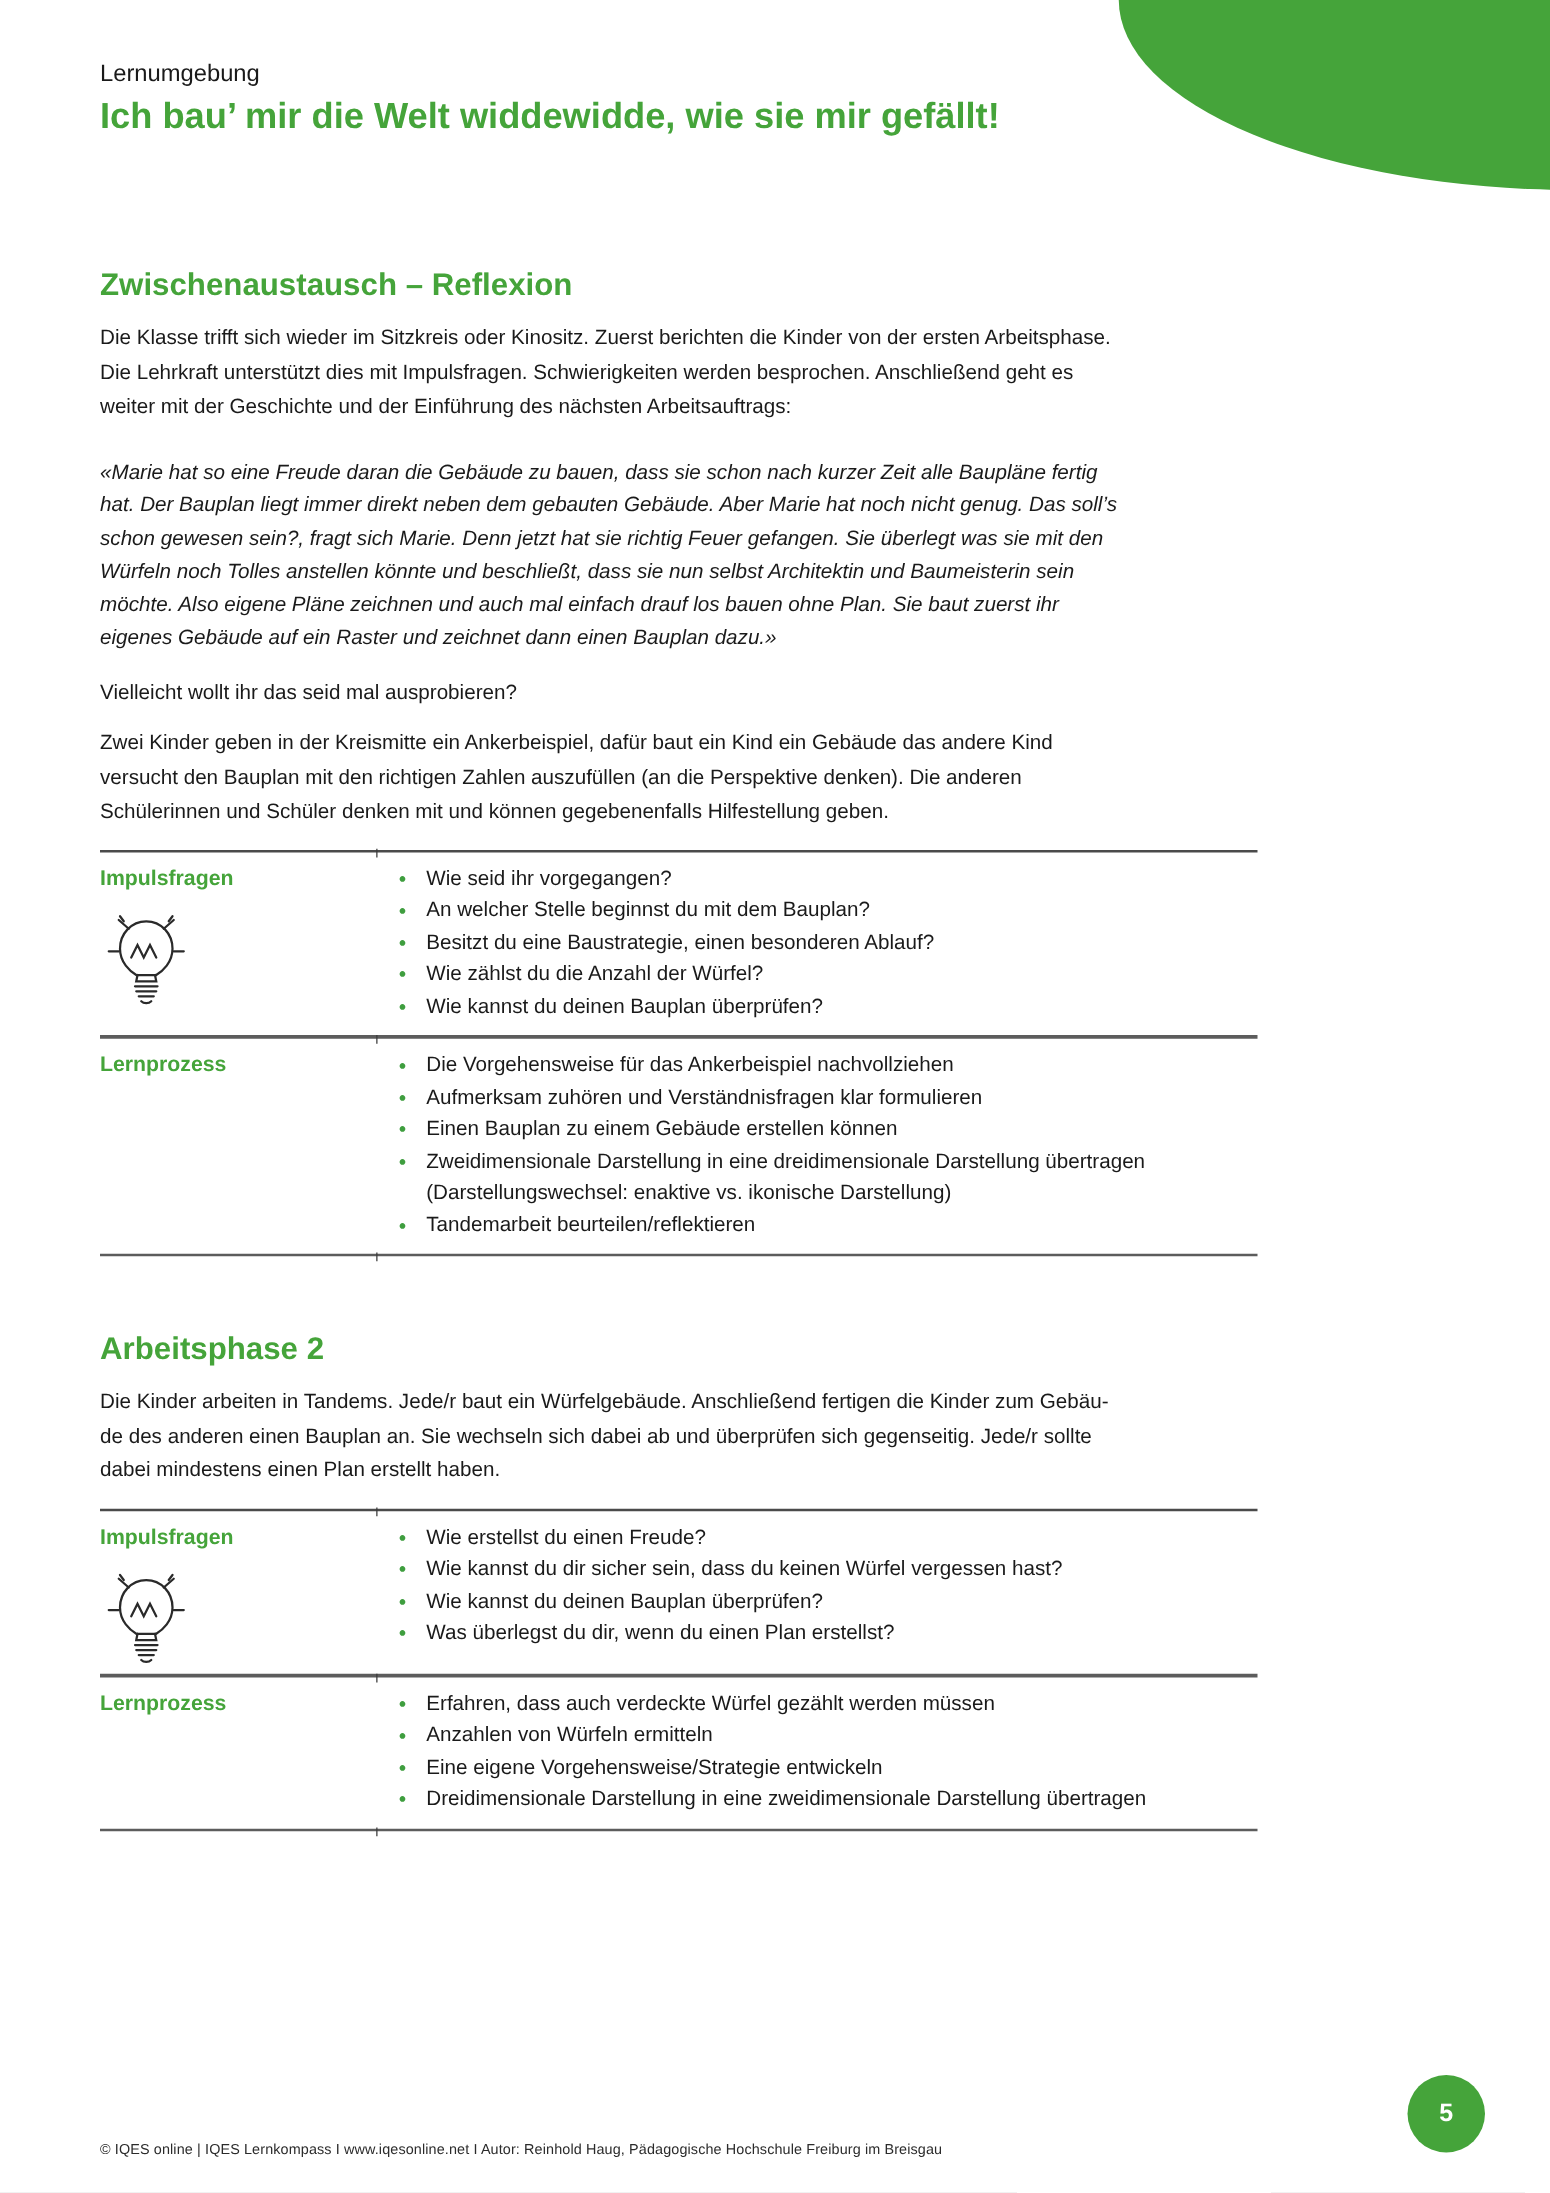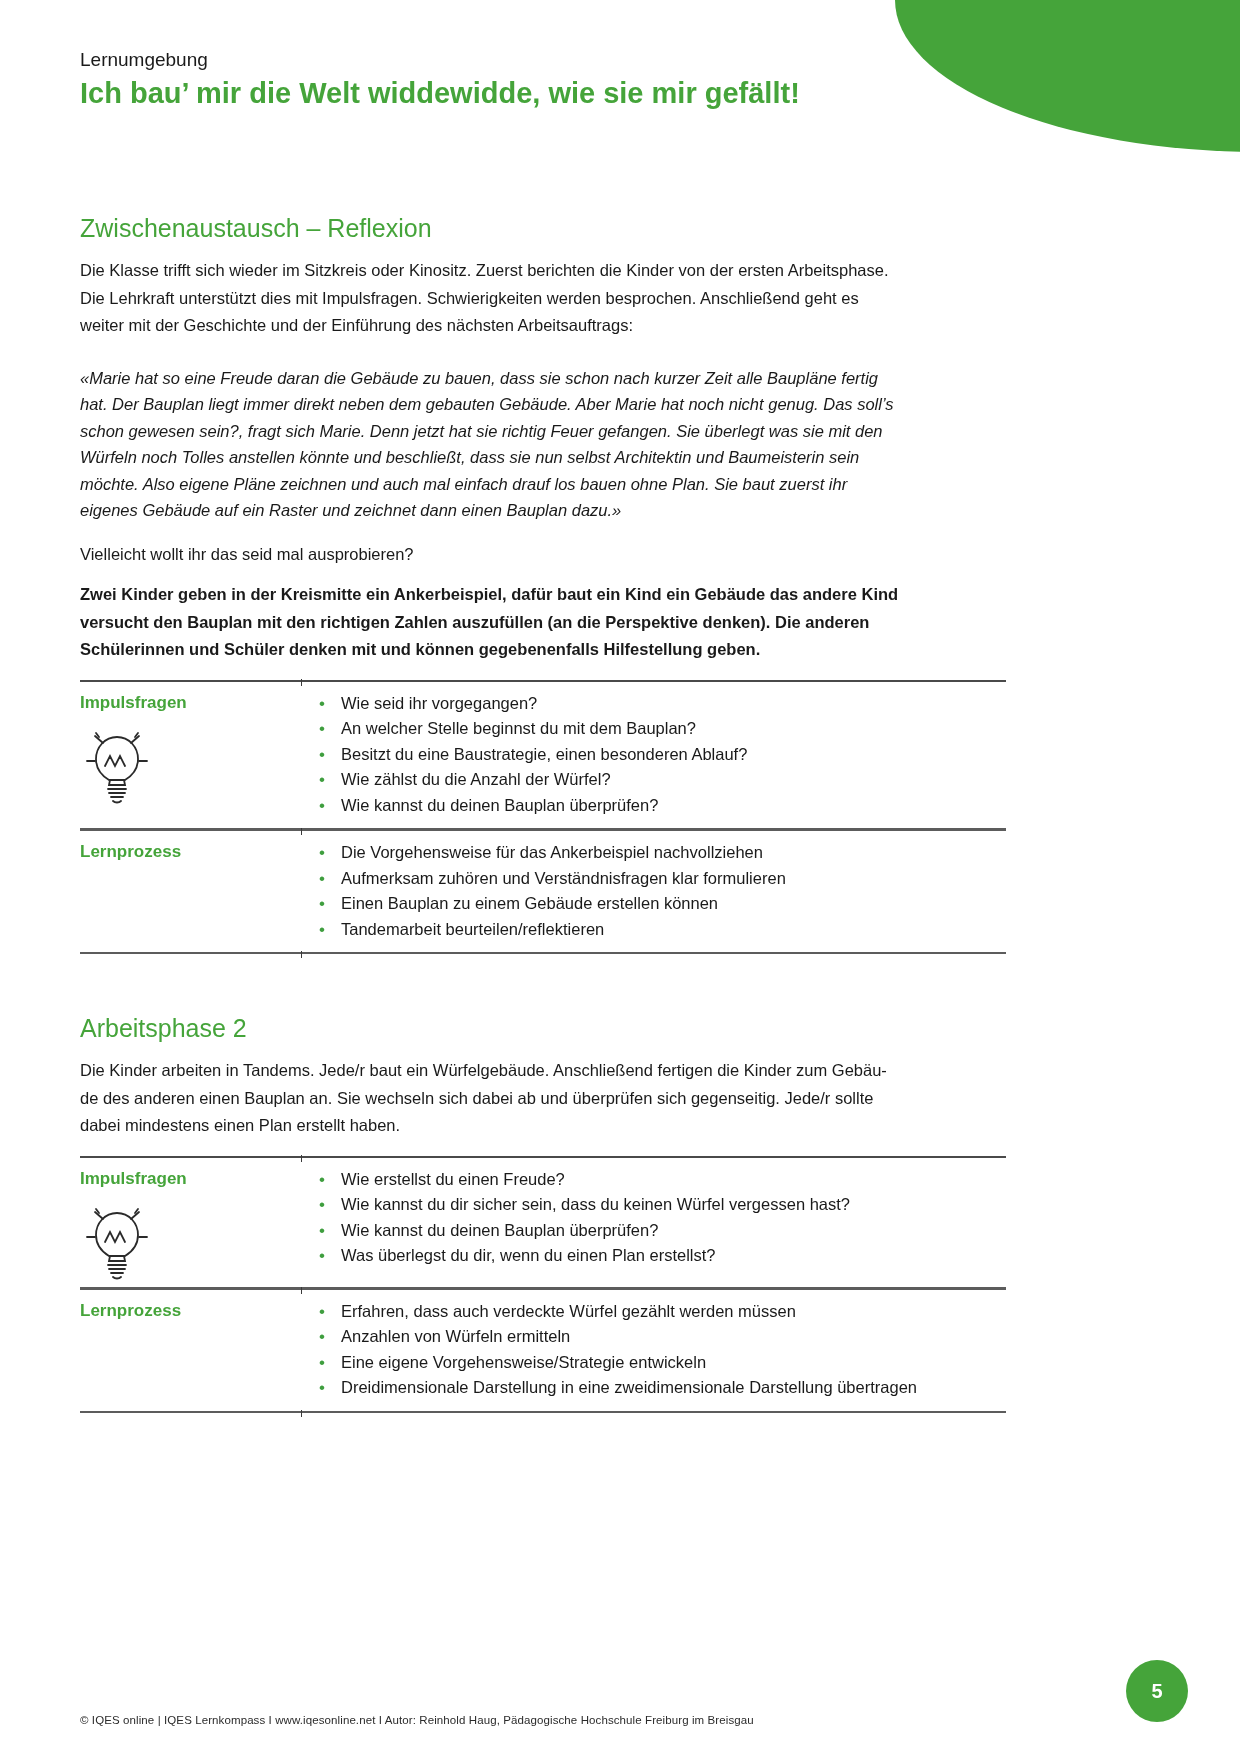--- a/index.html
+++ b/index.html
@@ -21,28 +21,28 @@
   }
   .corner-blob{
     position:absolute;top:0;right:0;
     width:365px;height:152px;
     background:var(--green);
     border-bottom-left-radius:100% 100%;
   }
   .content{position:absolute;left:80px;top:0;width:926px;}
   .eyebrow{margin-top:48px;font-size:19px;line-height:24px;}
   .doc-title{margin-top:2px;font-size:29px;line-height:38px;font-weight:bold;color:var(--green);}
-  .sec-heading{font-size:25px;line-height:32px;font-weight:normal;color:var(--green);}
+  .sec-heading{font-size:25px;line-height:32px;font-weight:bold;color:var(--green);}
   .sh1{margin-top:100px;}
   .sh2{margin-top:58px;}
   .para{font-size:16.5px;line-height:27.5px;white-space:pre-line;}
   .intro{margin-top:13px;}
   .quote{margin-top:25px;font-style:italic;line-height:26.5px;}
   .question{margin-top:17px;}
-  .task{margin-top:13px;font-weight:bold;}
+  .task{margin-top:13px;}
   .tbl{margin-top:16px;width:100%;}
   .rule{position:relative;height:0;border-top:2px solid #4a4a4a;}
   .rule.mid{border-top:3px solid #5c5c5c;}
   .rule.bottom{border-top:2px solid #5c5c5c;}
   .rule .tick{position:absolute;left:221px;top:-3px;width:1px;height:7px;background:#3a3a3a;}
   .trow{display:flex;align-items:flex-start;}
   .cell-label{width:225px;padding-top:9px;box-sizing:border-box;}
   .row-label{font-size:17px;font-weight:bold;color:var(--green);line-height:24px;display:block;}
   .bulb{margin-top:8px;margin-left:2px;}
   .cell-list{flex:1;padding:9px 0 10px 0;}
@@ -136,20 +136,22 @@
         </div>
       <div class="trow">
         <div class="cell-label">
           <span class="row-label">Lernprozess</span>
         </div>
         <div class="cell-list">
           <ul>
             <li>Die Vorgehensweise für das Ankerbeispiel nachvollziehen</li>
             <li>Aufmerksam zuhören und Verständnisfragen klar formulieren</li>
             <li>Einen Bauplan zu einem Gebäude erstellen können</li>
+            <li>Zweidimensionale Darstellung in eine dreidimensionale Darstellung übertragen
+(Darstellungswechsel: enaktive vs. ikonische Darstellung)</li>
             <li>Tandemarbeit beurteilen/reflektieren</li>
           </ul>
         </div>
       </div>
       <div class="rule bottom">
           <span class="tick"></span>
         </div>
     </div>
 
     <div class="sec-heading sh2">Arbeitsphase 2</div>

